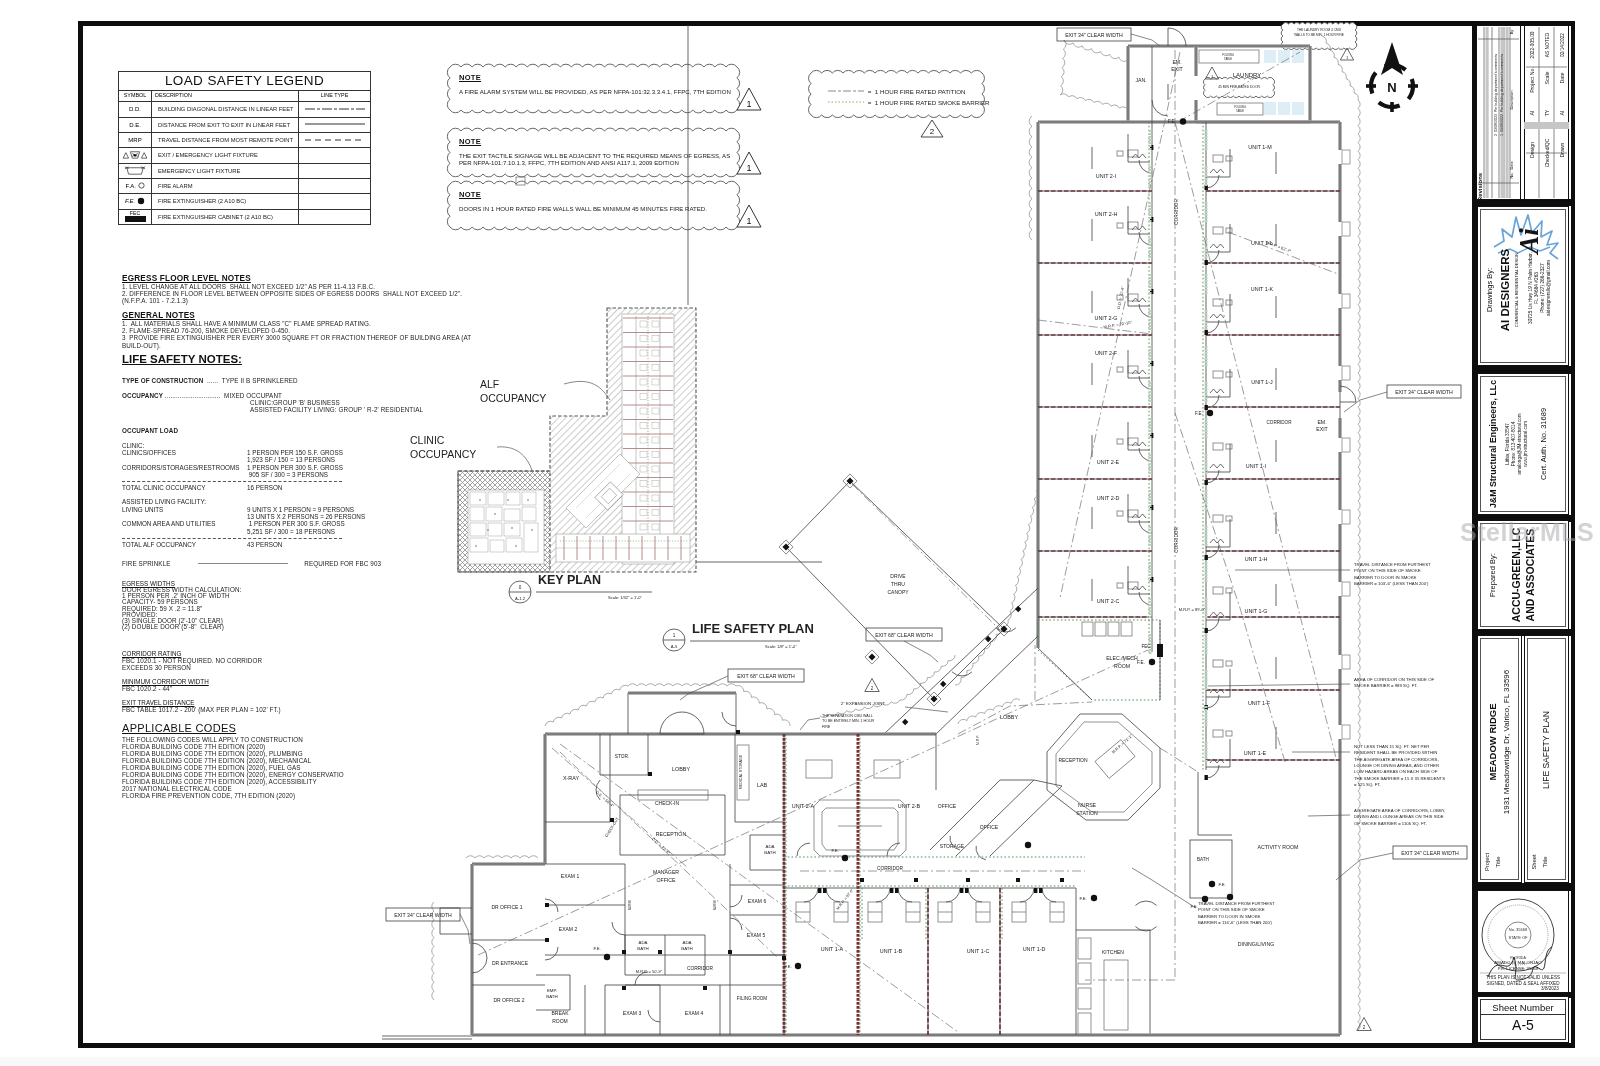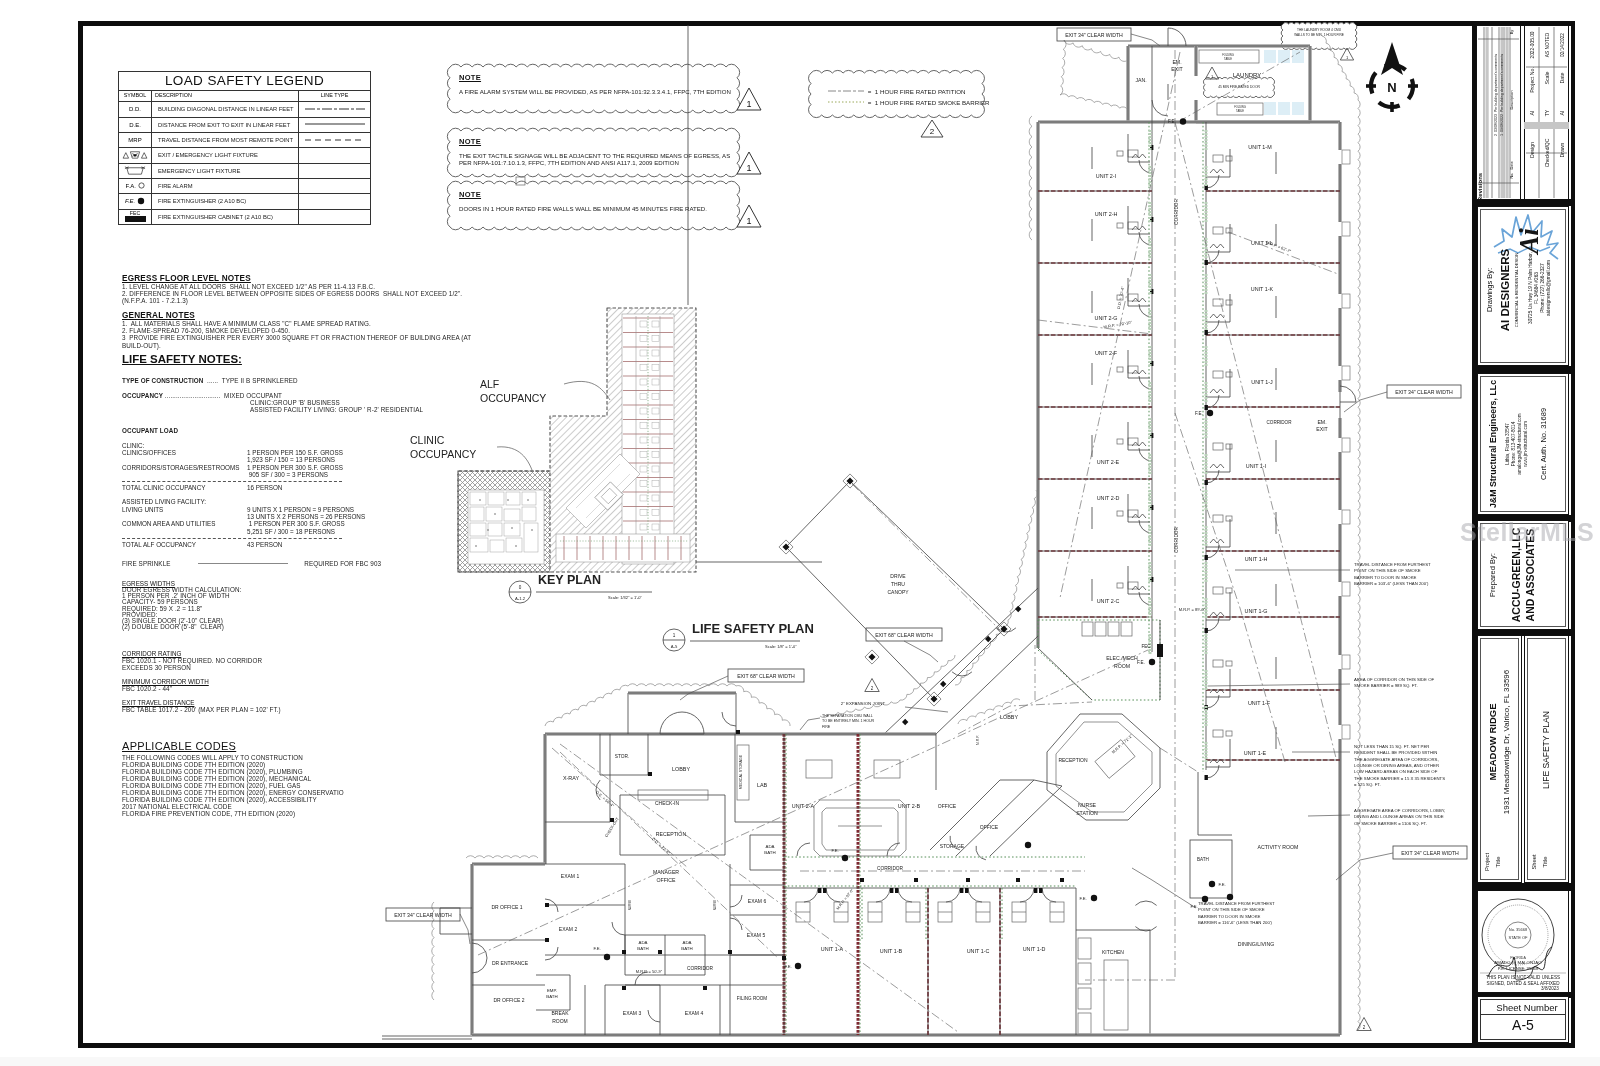--- a/index.html
+++ b/index.html
@@ -1040,21 +1040,21 @@
 <div class="tiny" style="line-height:7px">FBC 1020.1 - NOT REQUIRED. NO CORRIDOR<br>EXCEEDS 30 PERSON</div>
     </div>
     <div class="abs" style="left:122px;top:678px;width:340px">
       <div style="font-size:6.3px;text-decoration:underline;color:#111">MINIMUM CORRIDOR WIDTH</div>
 <div class="tiny" style="line-height:7px">FBC 1020.2 - 44"</div>
     </div>
     <div class="abs" style="left:122px;top:699px;width:340px">
       <div style="font-size:6.3px;text-decoration:underline;color:#111">EXIT TRAVEL DISTANCE</div>
 <div class="tiny" style="line-height:7px">FBC TABLE 1017.2 - 200' (MAX PER PLAN = 102' FT.)</div>
     </div>
-    <div class="abs" style="left:122px;top:740px;width:340px">
+    <div class="abs" style="left:122px;top:722px;width:340px">
       <div style="font-size:11px;font-weight:400;text-decoration:underline;color:#111;letter-spacing:0.3px">APPLICABLE CODES</div>
 <div class="tiny" style="line-height:7px;margin-top:2px">THE FOLLOWING CODES WILL APPLY TO CONSTRUCTION<br>
 FLORIDA BUILDING CODE 7TH EDITION (2020)<br>
 FLORIDA BUILDING CODE 7TH EDITION (2020), PLUMBING<br>
 FLORIDA BUILDING CODE 7TH EDITION (2020), MECHANICAL<br>
 FLORIDA BUILDING CODE 7TH EDITION (2020), FUEL GAS<br>
 FLORIDA BUILDING CODE 7TH EDITION (2020), ENERGY CONSERVATIO<br>
 FLORIDA BUILDING CODE 7TH EDITION (2020), ACCESSIBILITY<br>
 2017 NATIONAL ELECTRICAL CODE<br>
 FLORIDA FIRE PREVENTION CODE, 7TH EDITION (2020)</div>
@@ -1147,17 +1147,17 @@
 <path d="M10 86 C 20 60, 30 88, 36 66 C 42 84, 30 92, 46 88 C 60 84, 50 70, 62 78 C 70 83, 64 60, 74 56" fill="none" stroke="#222" stroke-width="1"></path>
 <text x="40" y="73" text-anchor="middle" style="font-size:4.4px;fill:#222">AMADO G. MALONJAO</text>
 <text x="40" y="79" text-anchor="middle" style="font-size:4.2px;fill:#222">P.E. LICENSE: 35668</text>
 <line x1="2" y1="82" x2="88" y2="82" stroke="#777" stroke-width="0.5"></line>
 <text x="45" y="88" text-anchor="middle" style="font-size:4.6px;fill:#222">THIS PLAN IS NOT VALID UNLESS</text>
 <text x="45" y="94" text-anchor="middle" style="font-size:4.6px;fill:#222">SIGNED, DATED &amp; SEAL AFFIXED</text>
 <text x="72" y="99" text-anchor="middle" style="font-size:4.6px;fill:#222">3/8/2023</text>
 </svg>
     <div class="tbbox" style="left:1477px;top:996px;width:92px;height:47px"></div>
     <div class="abs" style="left:1480px;top:999px;width:86px;height:41px;border:0.9px solid #333"></div>
-    <div class="abs" style="left:1480px;top:999px;width:94px;text-align:center;font-size:9.5px;color:#111;padding-top:3px">Sheet Number</div>
+    <div class="abs" style="left:1480px;top:999px;width:86px;text-align:center;font-size:9.5px;color:#111;padding-top:3px">Sheet Number</div>
     <div class="abs" style="left:1480px;top:1014px;width:86px;border-top:0.9px solid #333"></div>
     <div class="abs" style="left:1480px;top:1017px;width:86px;text-align:center;font-size:14px;color:#111">A-5</div>
     <div class="abs" style="left:1460px;top:518px;width:200px;font-size:25px;color:rgba(168,168,173,0.5);font-weight:700;letter-spacing:0.5px">StellarMLS</div>
     <div class="abs" style="left:0;top:1057px;width:1600px;height:9px;background:rgba(120,120,120,0.05)"></div>
   </div>
 </body></html>

